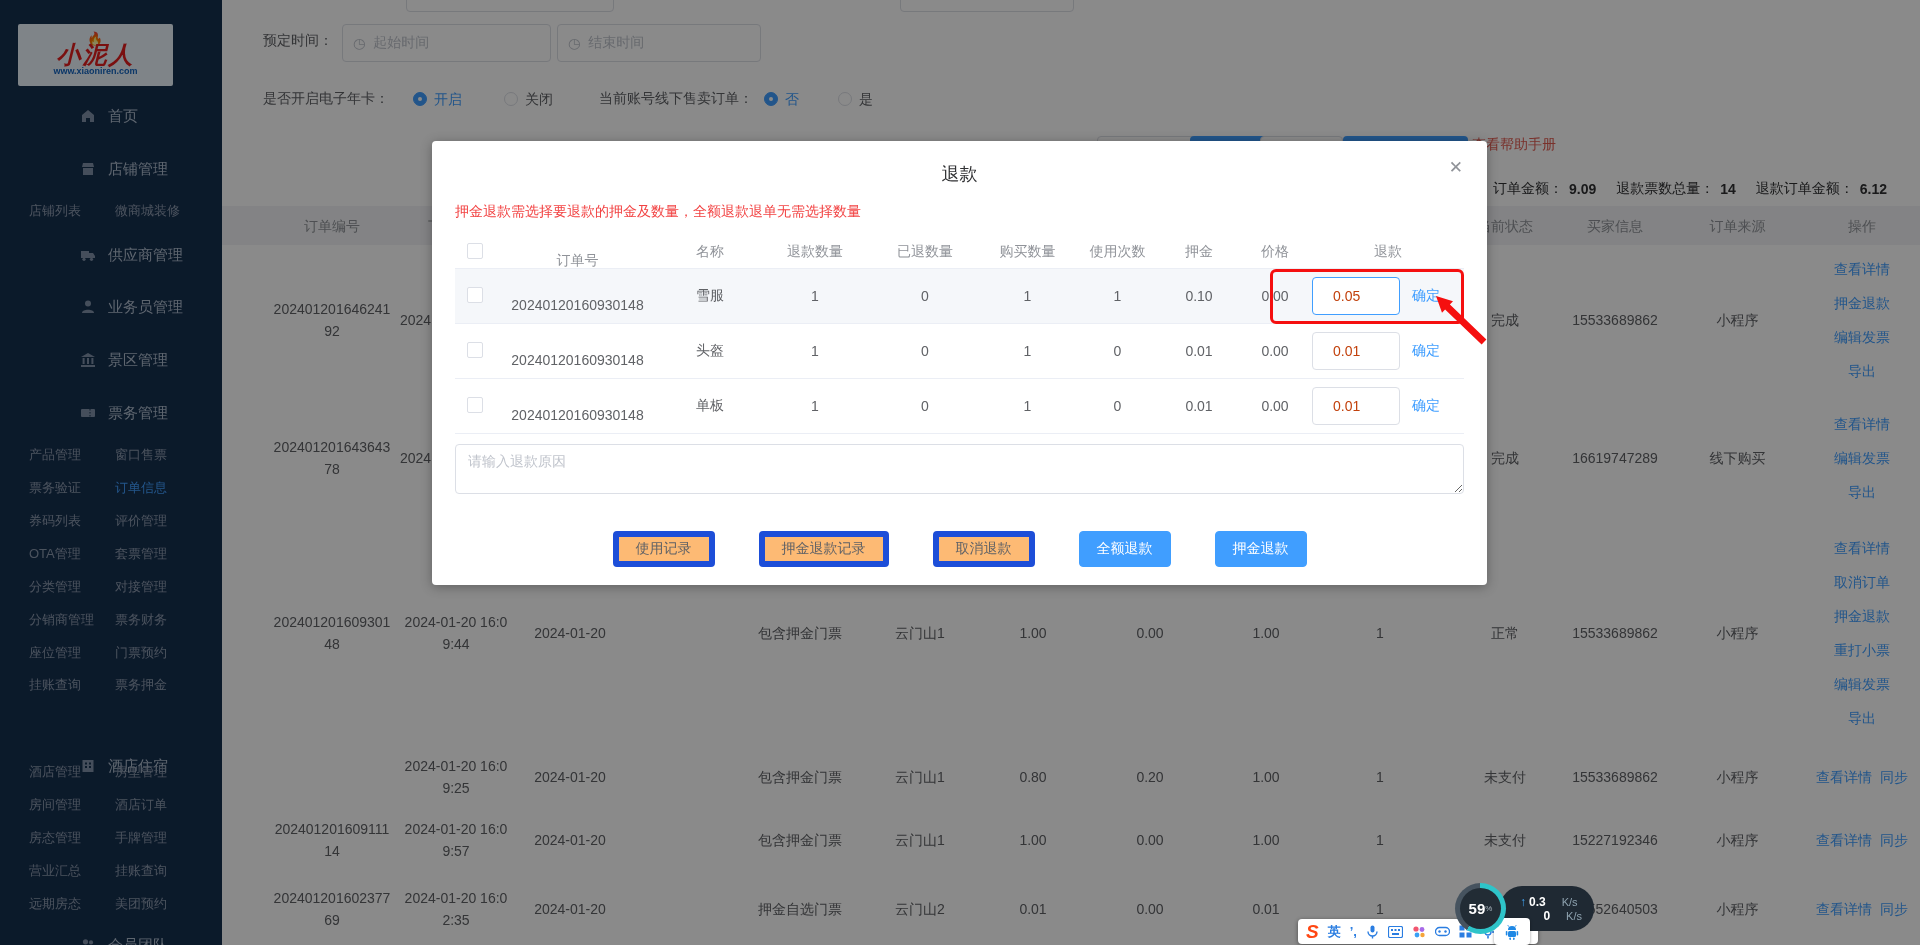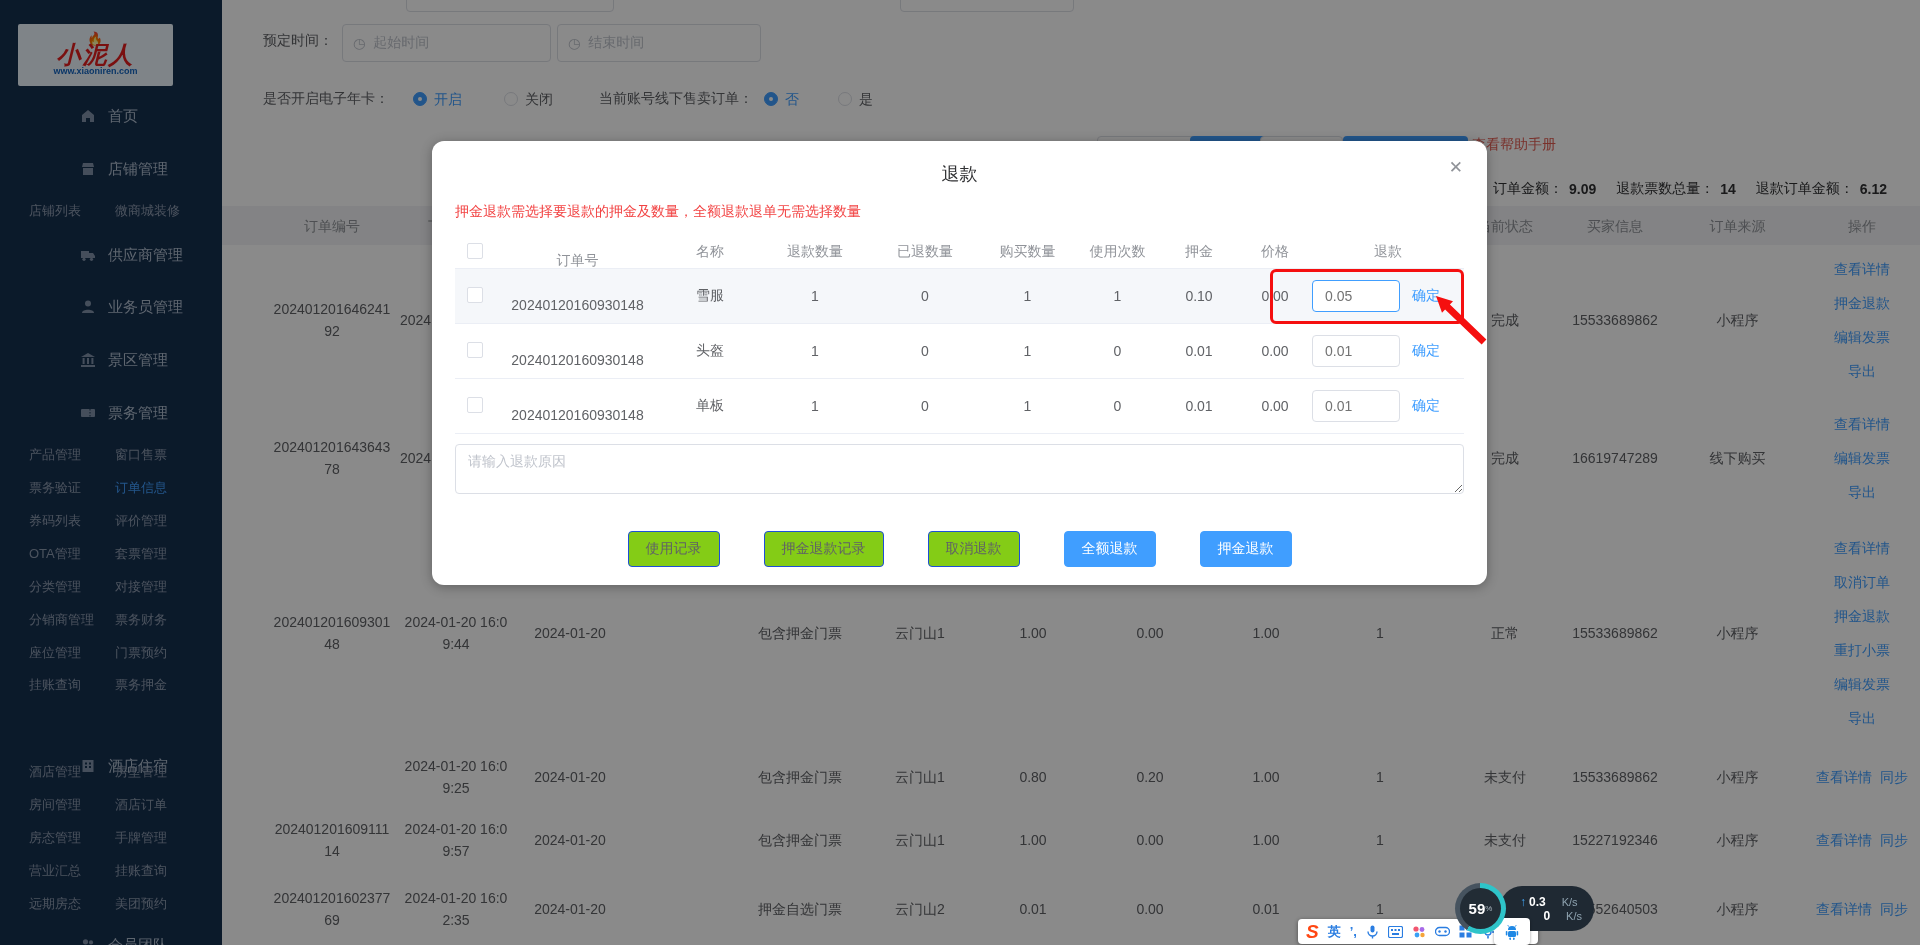--- a/index.html
+++ b/index.html
@@ -58,44 +58,44 @@
   .c-buyer{left:1323px;width:140px;}
   .c-source{left:1458px;width:115px;}
   .c-action{left:1578px;width:124px;flex-direction:column;justify-content:center;}
   .alink{color:#409eff;font-size:14px;line-height:34px;cursor:pointer;white-space:nowrap;}
   .alink-inline{color:#409eff;font-size:14px;cursor:pointer;margin:0 4px;white-space:nowrap;}
 
   
   #mask{position:absolute;left:0;top:0;width:1920px;height:945px;background:rgba(0,0,0,0.46);z-index:50;}
 
   
-  #modal{position:absolute;left:432px;top:141px;width:1055px;height:444px;background:#fff;border-radius:12px;
+  #modal{position:absolute;left:432px;top:141px;width:1055px;height:444px;background:#fff;border-radius:4px;
          box-shadow:0 2px 12px rgba(0,0,0,.3);z-index:60;}
   .m-title{position:absolute;left:0;top:21px;width:100%;text-align:center;font-size:18px;color:#303133;}
   .m-close{position:absolute;right:24px;top:16px;font-size:17px;color:#909399;cursor:pointer;}
   .m-warn{position:absolute;left:23px;top:62px;font-size:14px;color:#f24343;}
   .m-table-row{position:absolute;left:23px;width:1009px;display:flex;align-items:center;border-bottom:1px solid #ebeef5;box-sizing:border-box;}
   .mc{flex:none;text-align:center;font-size:14px;color:#606266;}
   .mh .mc{color:#909399;}
   .mc-cb{width:40px;} .mc-order{width:165px;margin-top:18px;} .mc-name{width:100px;} .mc-rqty{width:110px;}
   .mc-refd{width:110px;} .mc-bought{width:95px;} .mc-used{width:85px;} .mc-dep{width:78px;}
   .mc-price{width:74px;} .mc-refund{width:152px;display:flex;align-items:center;justify-content:flex-start;gap:12px;}
   .cb{width:14px;height:14px;border:1px solid #dcdfe6;border-radius:2px;background:#fff;display:inline-block;}
-  .m-input{width:88px;height:32px;box-sizing:border-box;border:1px solid #dcdfe6;border-radius:4px;
-           font-size:14px;color:#737373;padding:0 0 0 12px;outline:none;font-family:inherit;background:#fff;}
+  .m-input{width:88px;height:38px;box-sizing:border-box;border:1px solid #dcdfe6;border-radius:4px;
+           font-size:14px;color:#c2410c;padding:0 0 0 20px;outline:none;font-family:inherit;background:#fff;}
   .m-input.focused{border-color:#409eff;}
   .confirm-link{color:#409eff;font-size:14px;cursor:pointer;}
   .m-textarea{position:absolute;left:23px;top:303px;width:1009px;height:50px;box-sizing:border-box;
               border:1px solid #dcdfe6;border-radius:4px;resize:vertical;padding:8px 12px;font-size:14px;
               font-family:inherit;color:#606266;outline:none;}
   .m-textarea::placeholder{color:#c0c4cc;}
   .m-btns{position:absolute;left:0;top:390px;width:100%;display:flex;justify-content:center;gap:44px;}
   .btn{height:36px;box-sizing:border-box;border-radius:4px;font-size:14px;padding:0 17px;display:flex;
        align-items:center;cursor:pointer;white-space:nowrap;}
-  .btn-plain{background:#84cc16;border:1px solid #1d4ed8;color:#606266;}
+  .btn-plain{background:#fdba74;border:6px solid #1d4ed8;color:#606266;}
   .btn-blue{background:#409eff;border:1px solid #409eff;color:#fff;}
 
   
   #anno-box{position:absolute;left:1270px;top:269px;width:188px;height:49px;border:3px solid #f50f0f;border-radius:6px;z-index:70;}
   #anno-arrow{position:absolute;left:1424px;top:290px;z-index:70;}
 
   
   #speed-pill{position:absolute;left:1500px;top:886px;width:94px;height:45px;background:#1f2933;border-radius:22px;
               z-index:80;color:#fff;font-size:12px;display:flex;flex-direction:column;justify-content:center;
               padding:0 12px 0 20px;box-sizing:border-box;}

